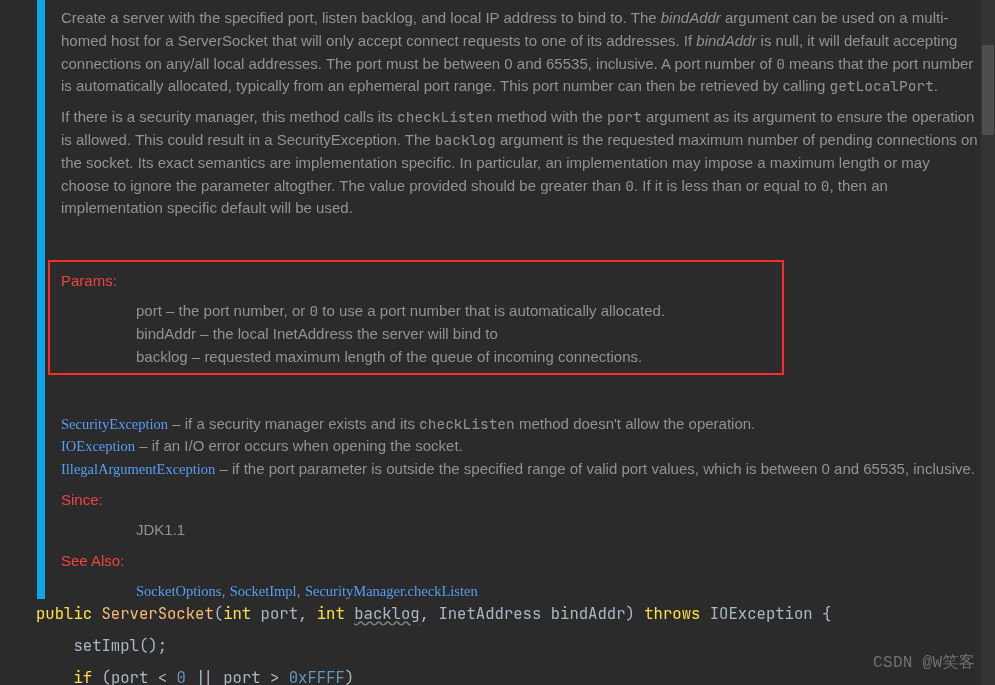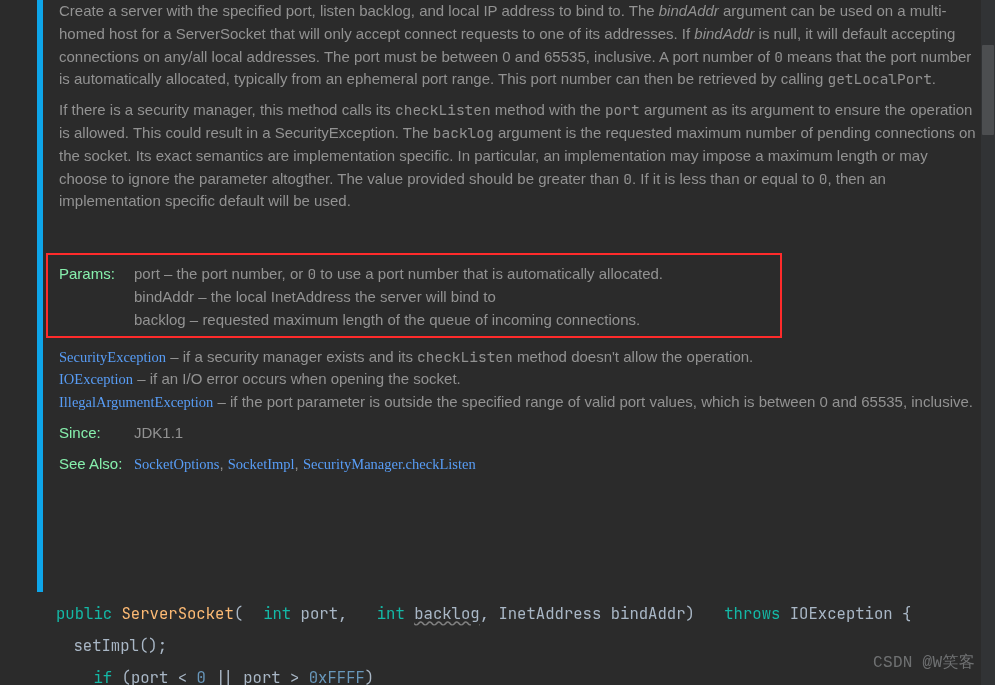--- a/index.html
+++ b/index.html
@@ -20,23 +20,23 @@
     width: 995px;
     height: 685px;
     box-sizing: border-box;
   }
   .docpanel {
     position: absolute;
     left: 37px;
     top: 0;
     right: 15px;
     height: 592px;
-    border-left: 6px solid #0ea5e9;
+    border-left: 8px solid #0ea5e9;
     padding-left: 16px;
-    padding-top: 0;
+    padding-top: 7px;
     line-height: 1.52;
     font-size: 15px;
   }
   .doc-chunk {
     margin-bottom: 8px;
   }
   .italic { font-style: italic; color: #929292; }
   .mono {
     font-family: "JetBrains Mono", Consolas, "Courier New", monospace;
     color: #929292;
@@ -58,37 +58,38 @@
     width: 736px;
     box-sizing: border-box;
   }
   .dl {
     display: flex;
     margin-top: 8px;
   }
   .dl-term {
     width: 75px;
     flex: 0 0 75px;
-    color: #86efac;
+    color: #ef4444;
   }
   .dl-def {
     flex: 1;
+    margin-top: 30px;
   }
   .code {
     position: absolute;
     left: 36px;
     top: 598px;
     right: 0;
     font-family: "JetBrains Mono", Consolas, "Courier New", monospace;
     font-size: 15.6px;
     line-height: 2.05;
     color: #a9b7c6;
     white-space: pre;
   }
-  .kw { color: #14b8a6; margin-left: 20px; }
+  .kw { color: #fde047; }
   .ident { color: #a9b7c6; }
   .classname { color: #a9b7c6; }
   .method { color: #fdba74; }
   .num   { color: #6897bb; }
   .op    { color: #a9b7c6; }
   .paren { color: #a9b7c6; }
   .warn  { text-decoration: underline; text-decoration-color:#808080; text-decoration-style: wavy; }
   .scrollbar {
     position: absolute;
     right: 0;

